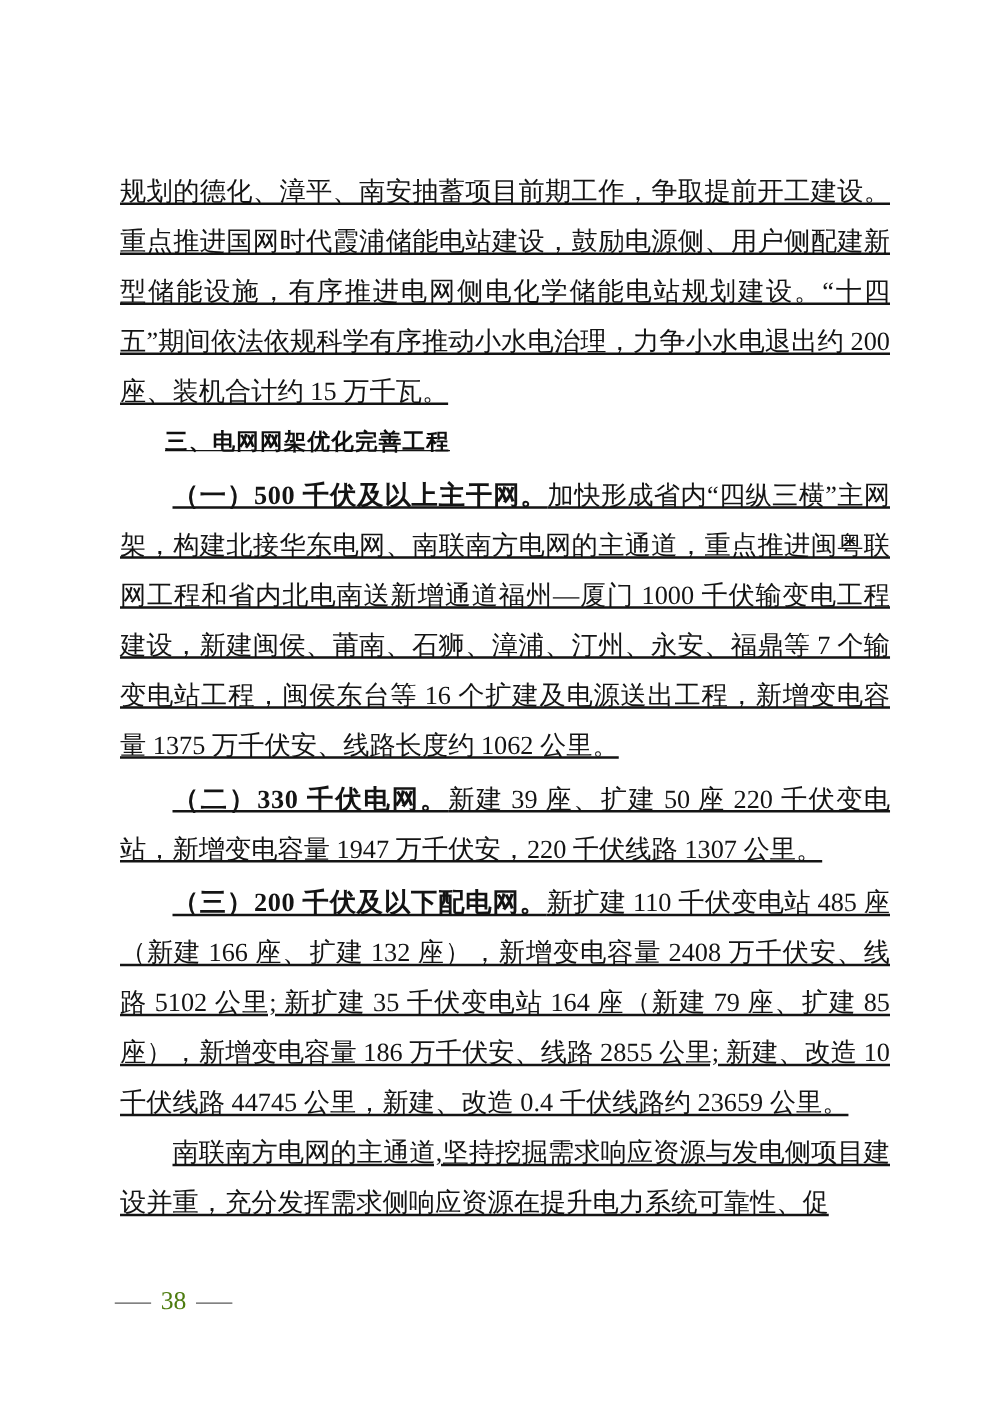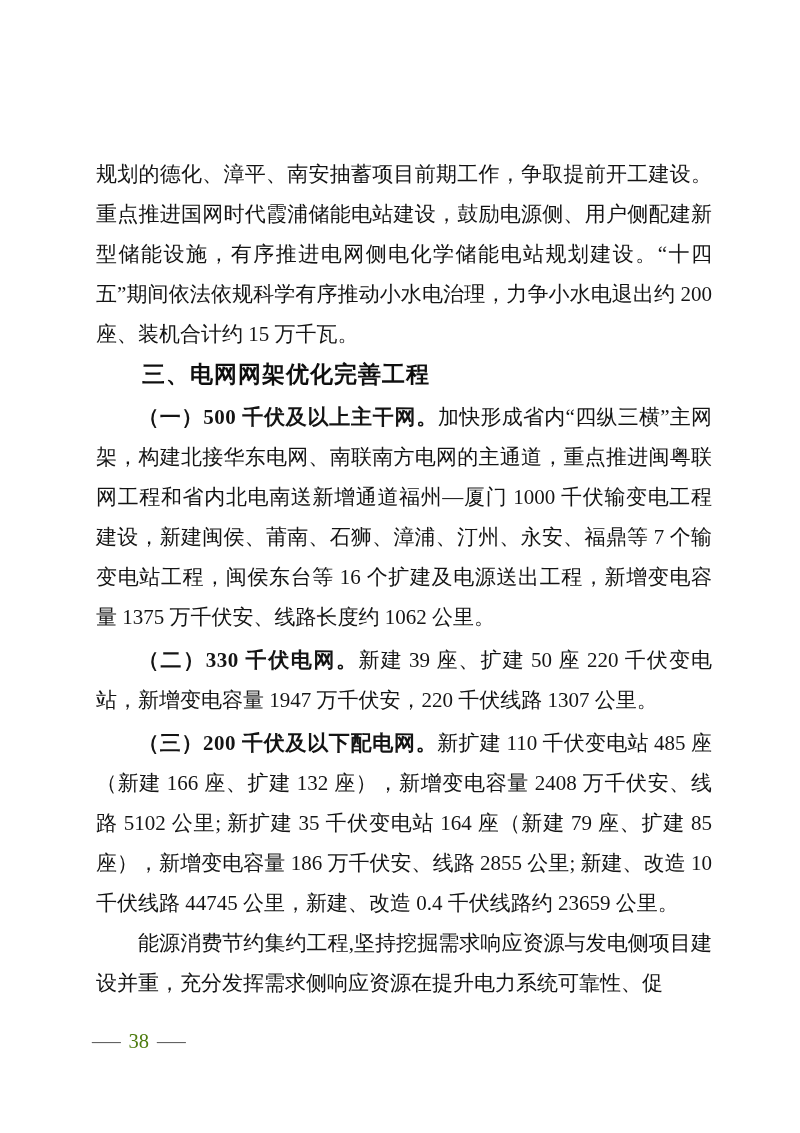--- a/index.html
+++ b/index.html
@@ -12,42 +12,43 @@
     width: 800px;
     height: 1133px;
     background: #ffffff;
     overflow: hidden;
     font-family: "Liberation Serif", "DejaVu Serif", serif;
     color: #141414;
   }
   .text-block {
     position: absolute;
     left: 96px;
-    top: 154px;
+    top: 133px;
     width: 616px;
     font-size: 21px;
     line-height: 40px;
     text-align: justify;
+    text-decoration: underline;
   }
   .para {
     margin: 0;
     padding: 0;
   }
   .para.indent {
     text-indent: 2em;
   }
   .para.item {
     margin-top: 3px;
   }
   .section-heading {
     margin: 0;
     padding: 0;
     font-family: "Liberation Sans", "DejaVu Sans", sans-serif;
     font-weight: bold;
-    font-size: 23px;
+    font-size: 18px;
     line-height: 40px;
     text-indent: 2em;
     text-align: left;
     letter-spacing: 1px;
     color: #0f0f0f;
   }
   .lead {
     font-weight: bold;
     letter-spacing: 0.5px;
   }
@@ -82,21 +83,21 @@
 
     <h3 class="section-heading">三、电网网架优化完善工程</h3>
 
     <p class="para indent item"><span class="lead">（一）500 千伏及以上主干网。</span><span>加快形成省内“四纵三横”主网架，构建北接华东电网、南联南方电网的主通道，重点推进闽粤联网工程和省内北电南送新增通道福州—厦门 1000 千伏输变电工程建设，新建闽侯、莆南、石狮、漳浦、汀州、永安、福鼎等 7 个输变电站工程，闽侯东台等 16 个扩建及电源送出工程，新增变电容量 1375 万千伏安、线路长度约 1062 公里。</span></p>
 
     <p class="para indent item"><span class="lead">（二）330 千伏电网。</span><span>新建 39 座、扩建 50 座 220 千伏变电站，新增变电容量 1947 万千伏安，220 千伏线路 1307 公里。</span></p>
 
     <p class="para indent item"><span class="lead">（三）200 千伏及以下配电网。</span><span>新扩建 110 千伏变电站 485 座（新建 166 座、扩建 132 座），新增变电容量 2408 万千伏安、线路 5102 公里; 新扩建 35 千伏变电站 164 座（新建 79 座、扩建 85 座），新增变电容量 186 万千伏安、线路 2855 公里; 新建、改造 10 千伏线路 44745 公里，新建、改造 0.4 千伏线路约 23659 公里。</span></p>
 
 
-    <p class="para indent">能源消费节约集约工程,坚持挖掘需求响应资源与发电侧项目建设并重，充分发挥需求侧响应资源在提升电力系统可靠性、促</p>
+    <p class="para indent">南联南方电网的主通道,坚持挖掘需求响应资源与发电侧项目建设并重，充分发挥需求侧响应资源在提升电力系统可靠性、促</p>
 
   </div>
 
   <div class="page-number">
     <span class="pn-dash">—</span>
     <span class="pn-num">38</span>
     <span class="pn-dash">—</span>
   </div>
 
 </div>

